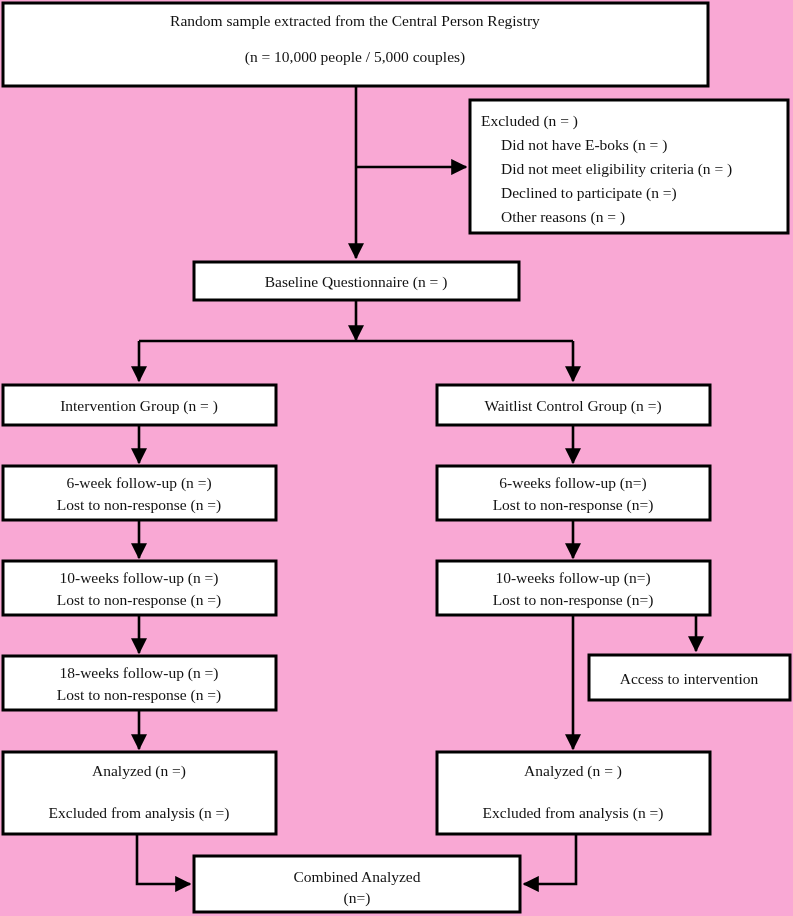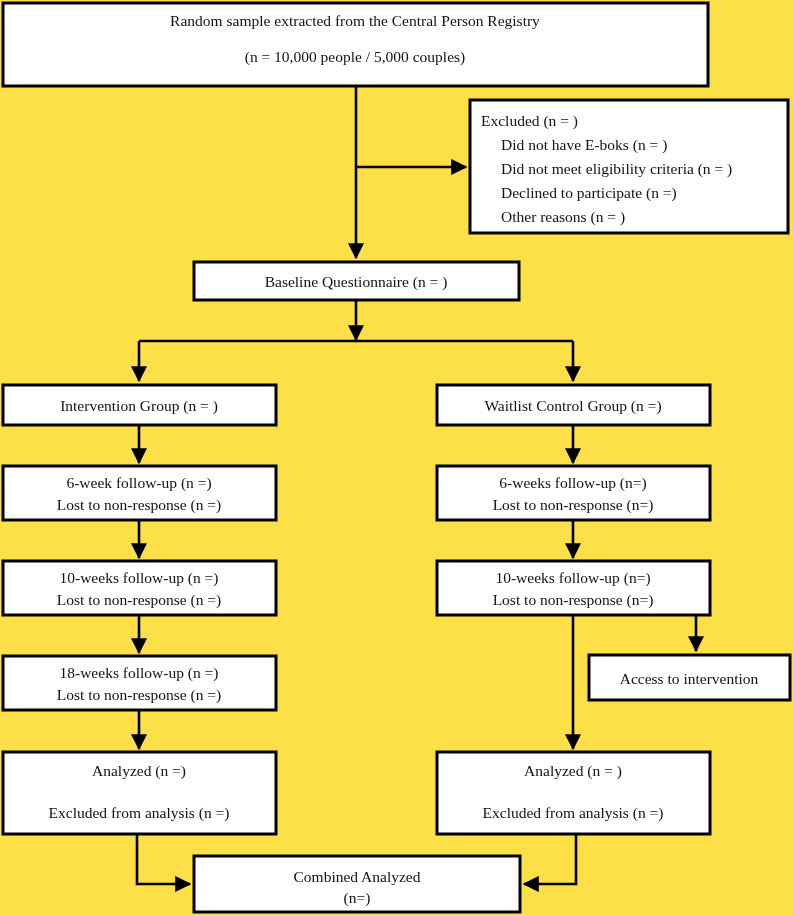--- a/index.html
+++ b/index.html
@@ -1,16 +1,16 @@
 <!DOCTYPE html>
 <html><head>
 <meta charset="utf-8">
 <style>
   html,body{margin:0;padding:0;background:#ffffff;}
-  #page{position:relative;width:793px;height:916px;background:#fde047;
+  #page{position:relative;width:793px;height:916px;background:#f9a8d4;
         font-family:"Liberation Serif","DejaVu Serif",serif;}
   svg{display:block;}
   .boxtxt{font-family:"Liberation Serif","DejaVu Serif",serif;
           font-size:15.5px;fill:#111111;}
   .lst{font-family:"Liberation Serif","DejaVu Serif",serif;
        font-size:15.5px;fill:#111111;}
 </style>
 </head>
 <body>
 

